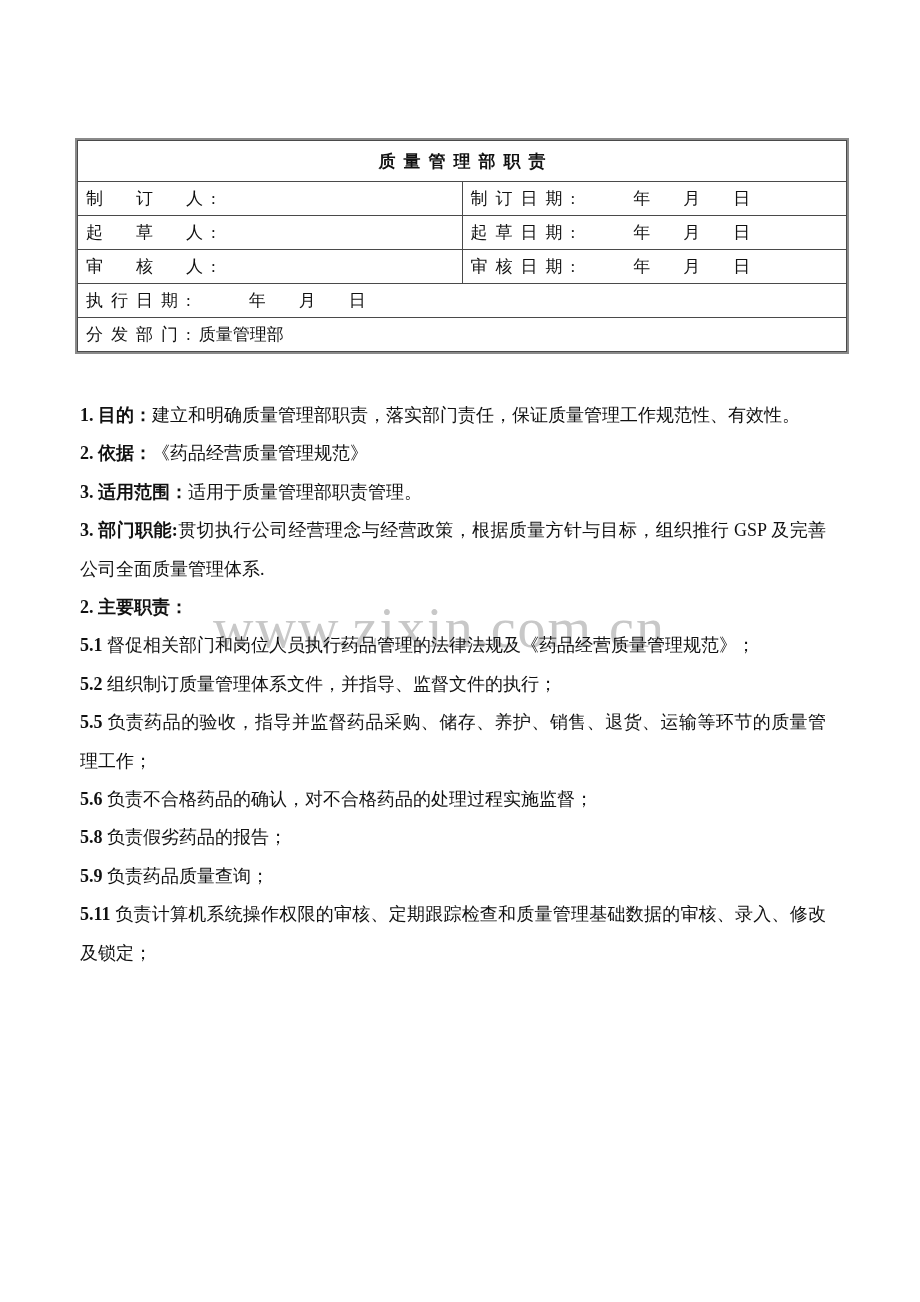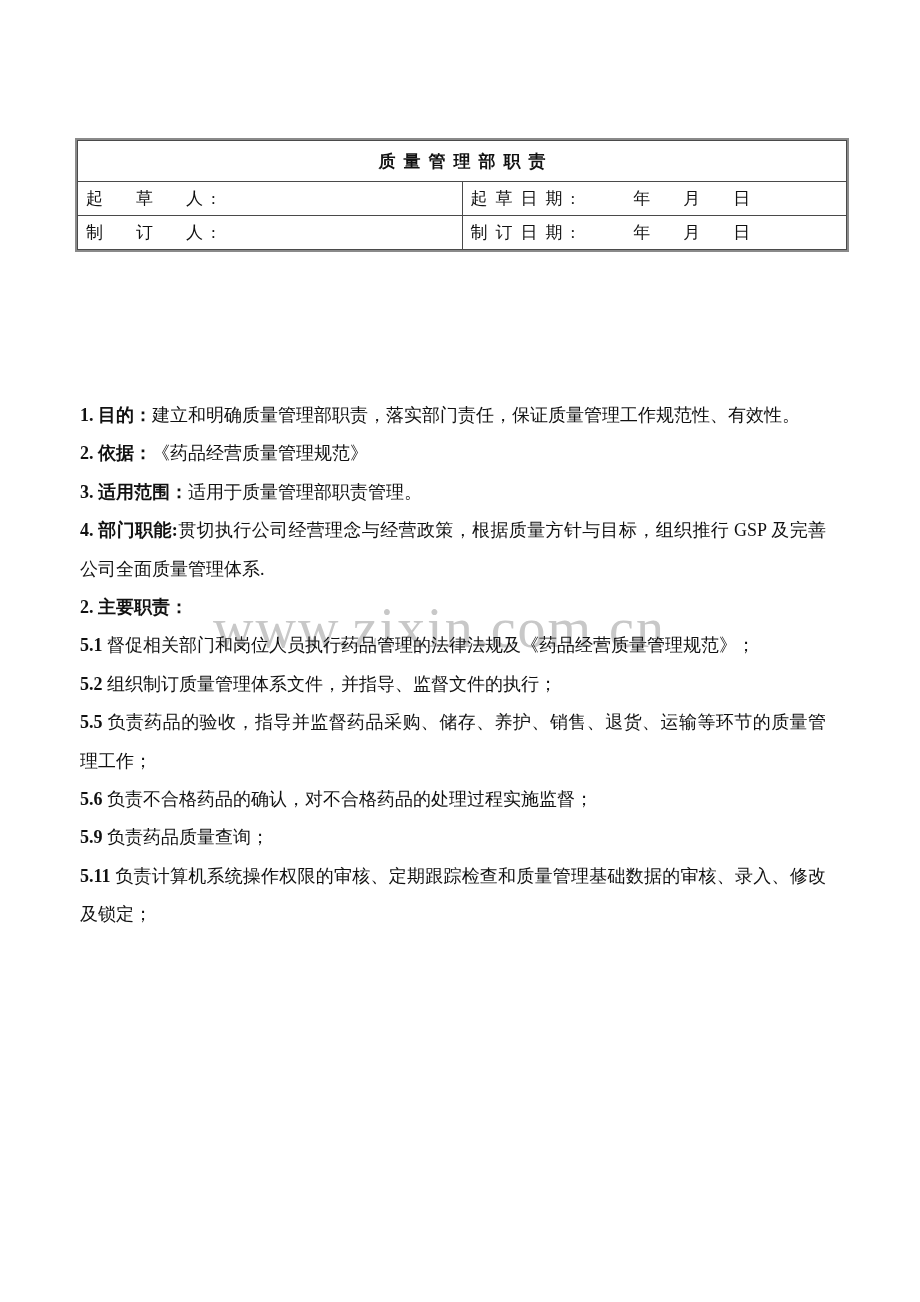--- a/index.html
+++ b/index.html
@@ -73,40 +73,53 @@
 
   <div class="content">
 
     <div class="tbl-wrap">
       <table class="doc-table">
         <tbody>
           <tr>
             <td class="title-cell" colspan="2">质量管理部职责</td>
           </tr>
           <tr>
+            <td class="row-cell">制　订　人:</td>
+            <td class="row-cell">制订日期:　　年　月　日</td>
+          </tr>
+          <tr>
             <td class="row-cell">起　草　人:</td>
             <td class="row-cell">起草日期:　　年　月　日</td>
           </tr>
           <tr>
-            <td class="row-cell">制　订　人:</td>
-            <td class="row-cell">制订日期:　　年　月　日</td>
+            <td class="row-cell">审　核　人:</td>
+            <td class="row-cell">审核日期:　　年　月　日</td>
+          </tr>
+          <tr>
+            <td class="row-cell" colspan="2">执行日期:　　年　月　日</td>
+          </tr>
+          <tr>
+            <td class="row-cell" colspan="2">
+              <span>分发部门:</span><span class="dist-value">质量管理部</span>
+            </td>
           </tr>
         </tbody>
       </table>
     </div>
 
     <div class="body-text">
       <p><span class="lbl">1. 目的：</span><span>建立和明确质量管理部职责，落实部门责任，保证质量管理工作规范性、有效性。</span></p>
       <p><span class="lbl">2. 依据：</span><span>《药品经营质量管理规范》</span></p>
       <p><span class="lbl">3. 适用范围：</span><span>适用于质量管理部职责管理。</span></p>
-      <p><span class="lbl">4. 部门职能:</span><span>贯切执行公司经营理念与经营政策，根据质量方针与目标，组织推行 GSP 及完善公司全面质量管理体系.</span></p>
+      <p><span class="lbl">3. 部门职能:</span><span>贯切执行公司经营理念与经营政策，根据质量方针与目标，组织推行 GSP 及完善公司全面质量管理体系.</span></p>
       <p><span class="lbl">2. 主要职责：</span><span></span></p>
 
       <p><span class="lbl">5.1</span> <span>督促相关部门和岗位人员执行药品管理的法律法规及《药品经营质量管理规范》；</span></p>
       <p><span class="lbl">5.2</span> <span>组织制订质量管理体系文件，并指导、监督文件的执行；</span></p>
       <p><span class="lbl">5.5</span> <span>负责药品的验收，指导并监督药品采购、储存、养护、销售、退货、运输等环节的质量管理工作；</span></p>
       <p><span class="lbl">5.6</span> <span>负责不合格药品的确认，对不合格药品的处理过程实施监督；</span></p>
+      <p><span class="lbl">5.8</span> <span>负责假劣药品的报告；</span></p>
       <p><span class="lbl">5.9</span> <span>负责药品质量查询；</span></p>
       <p><span class="lbl">5.11</span> <span>负责计算机系统操作权限的审核、定期跟踪检查和质量管理基础数据的审核、录入、修改及锁定；</span></p>
     </div>
 
   </div>
 </div>
 
 </body></html>

